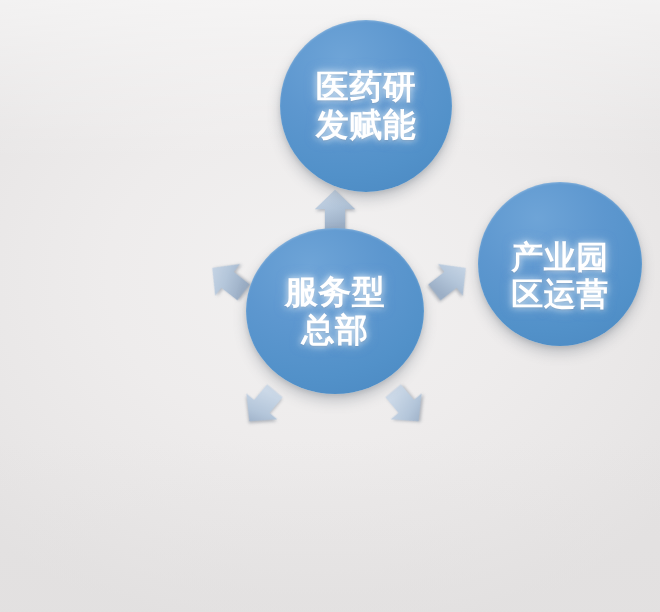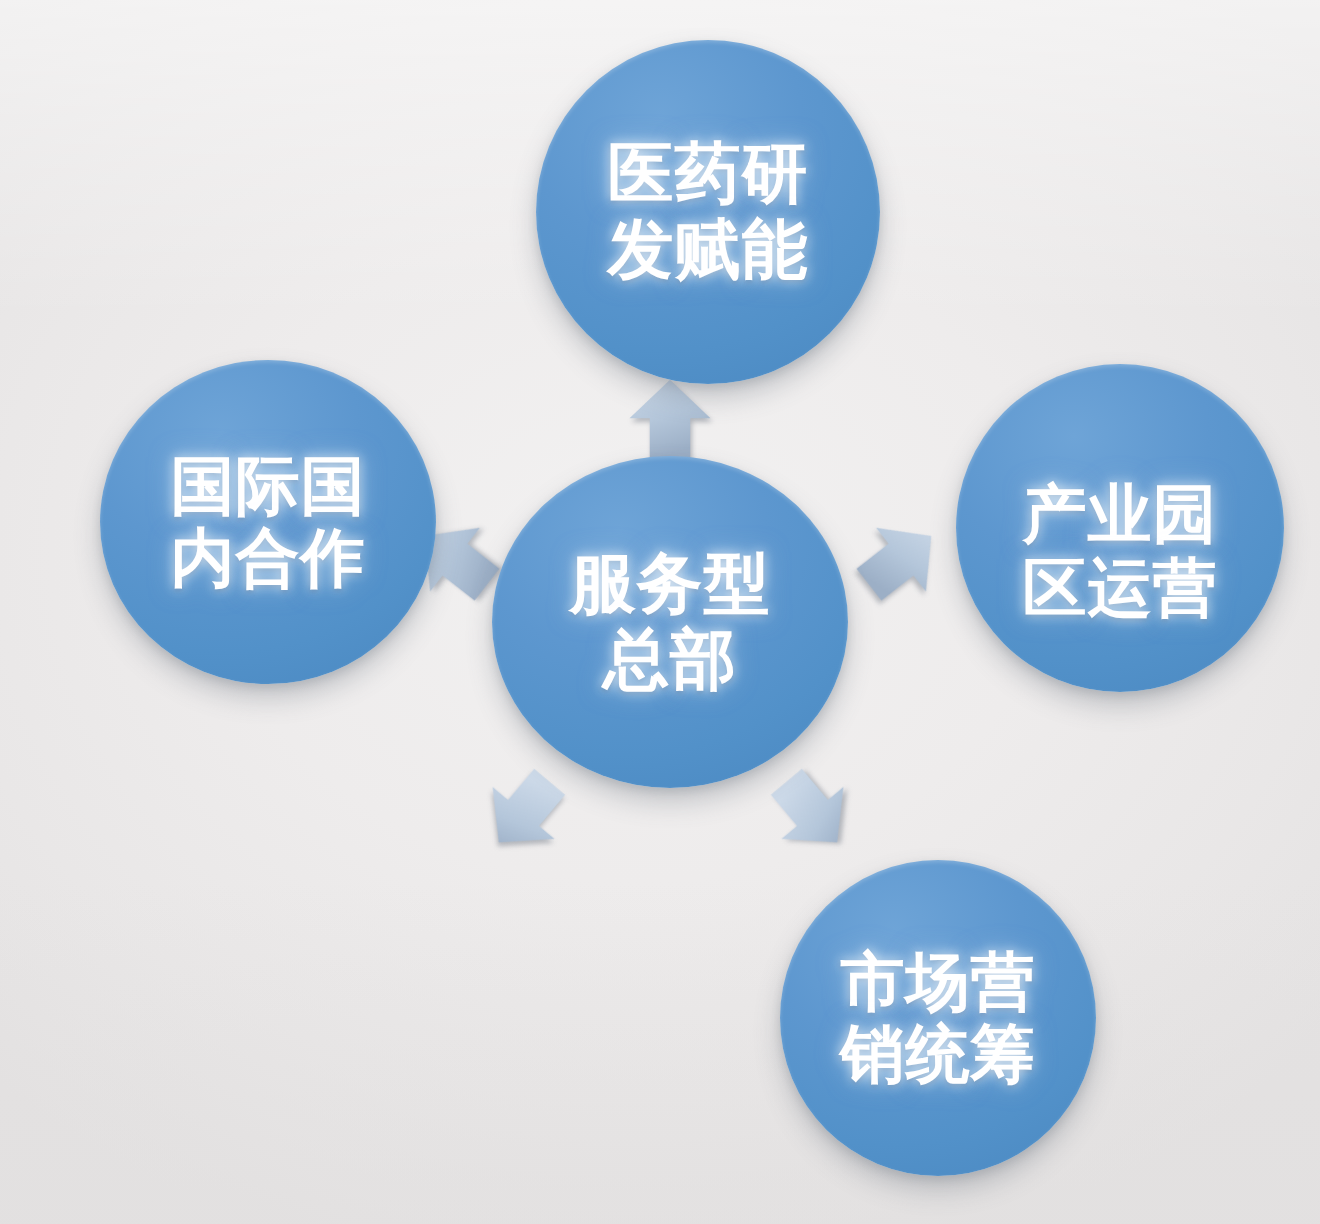--- a/index.html
+++ b/index.html
@@ -65,21 +65,21 @@
       0 1px 2px rgba(40,70,105,0.35);
     padding: 0 6px;
     white-space: pre-line;
     user-select: none;
   }
 
   
   #node-center   { left: 246px; top: 228px; width: 178px; height: 166px; text-align: center; }
   #node-center .node-label  { font-size: 33px; }
 
-  #node-top      { left: 268px; top: 20px;  width: 172px; height: 172px; text-align: center; }
+  #node-top      { left: 280px; top: 20px;  width: 172px; height: 172px; text-align: center; }
   #node-top .node-label     { font-size: 33px; }
 
   #node-left     { left: 50px;  top: 180px; width: 168px; height: 162px; }
   #node-left .node-label    { font-size: 32px; }
 
   #node-right    { left: 478px; top: 182px; width: 164px; height: 164px; }
   #node-right .node-label   { font-size: 32px; margin-top: 23px; }
 
   #node-bottom-left  { left: 136px; top: 430px; width: 156px; height: 156px; }
   #node-bottom-left .node-label  { font-size: 32px; }
@@ -174,34 +174,26 @@
       </defs>
       <polygon points="50,4 94,46 72,46 72,90 28,90 28,46 6,46" fill="url(#agLR)" style="filter: drop-shadow(-2px -4px 3px rgba(95,105,118,0.42));"></polygon>
     </svg>
   </div>
 
   <div class="node" id="node-top">
     <span class="node-label">医药研
 发赋能</span>
   </div>
 
-  <div class="node" id="node-left">
-    <span class="node-label">国际国
-内合作</span>
-  </div>
 
   <div class="node" id="node-right">
     <span class="node-label">产业园
 区运营</span>
   </div>
 
 
-  <div class="node" id="node-bottom-right">
-    <span class="node-label">市场营
-销统筹</span>
-  </div>
 
   <div class="node" id="node-center">
     <span class="node-label">服务型
 总部</span>
   </div>
 
 </div>
 
 </body></html>

